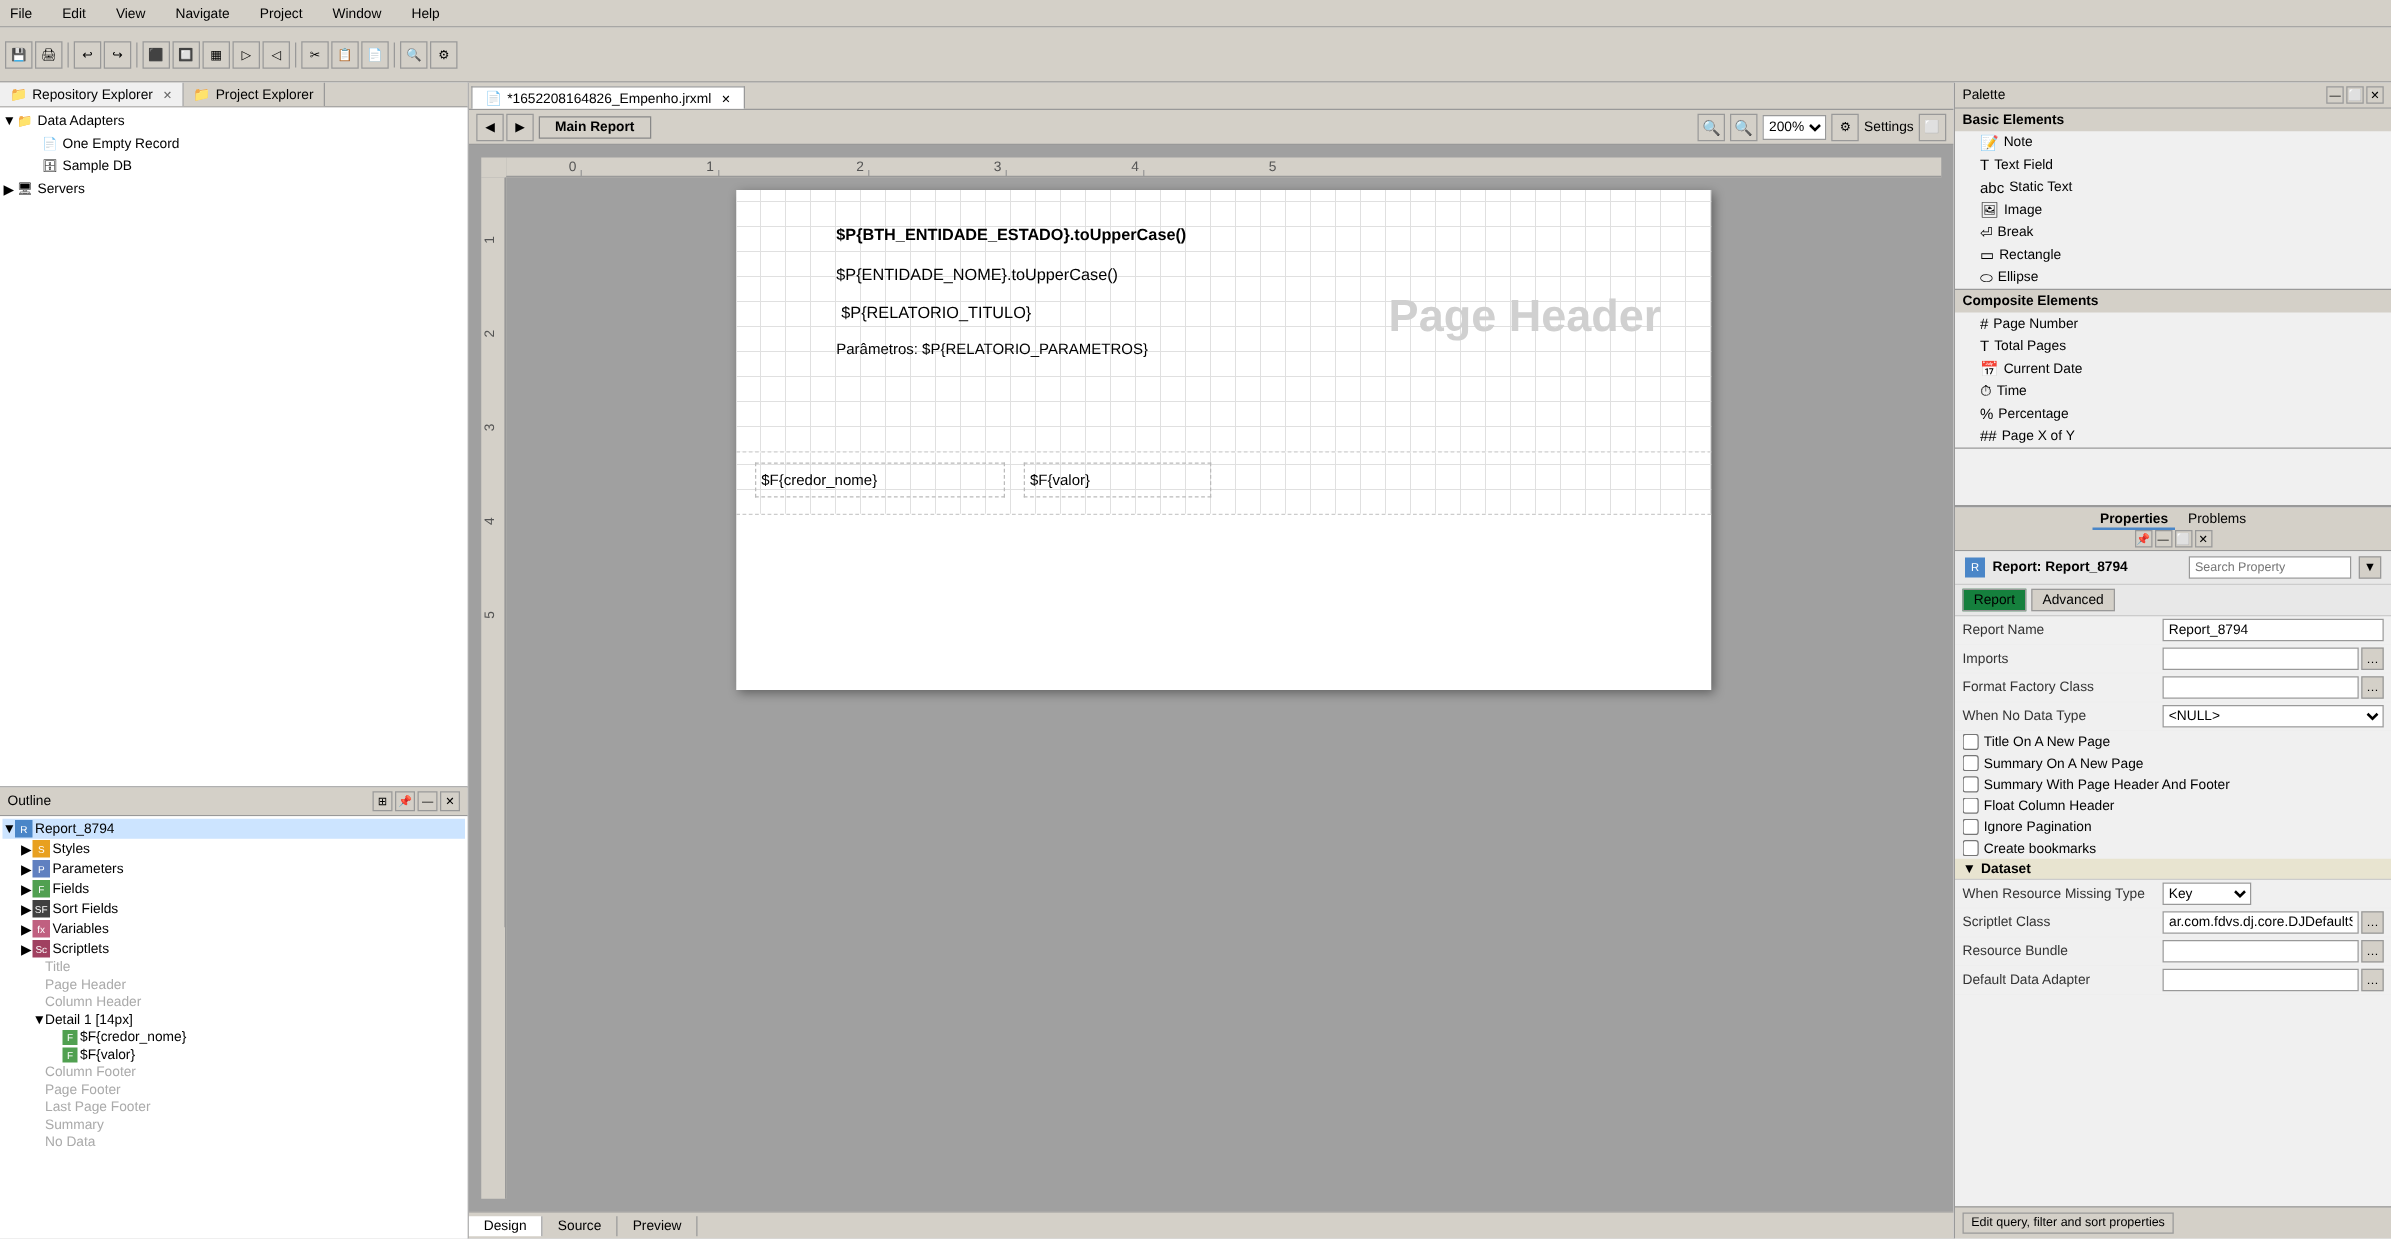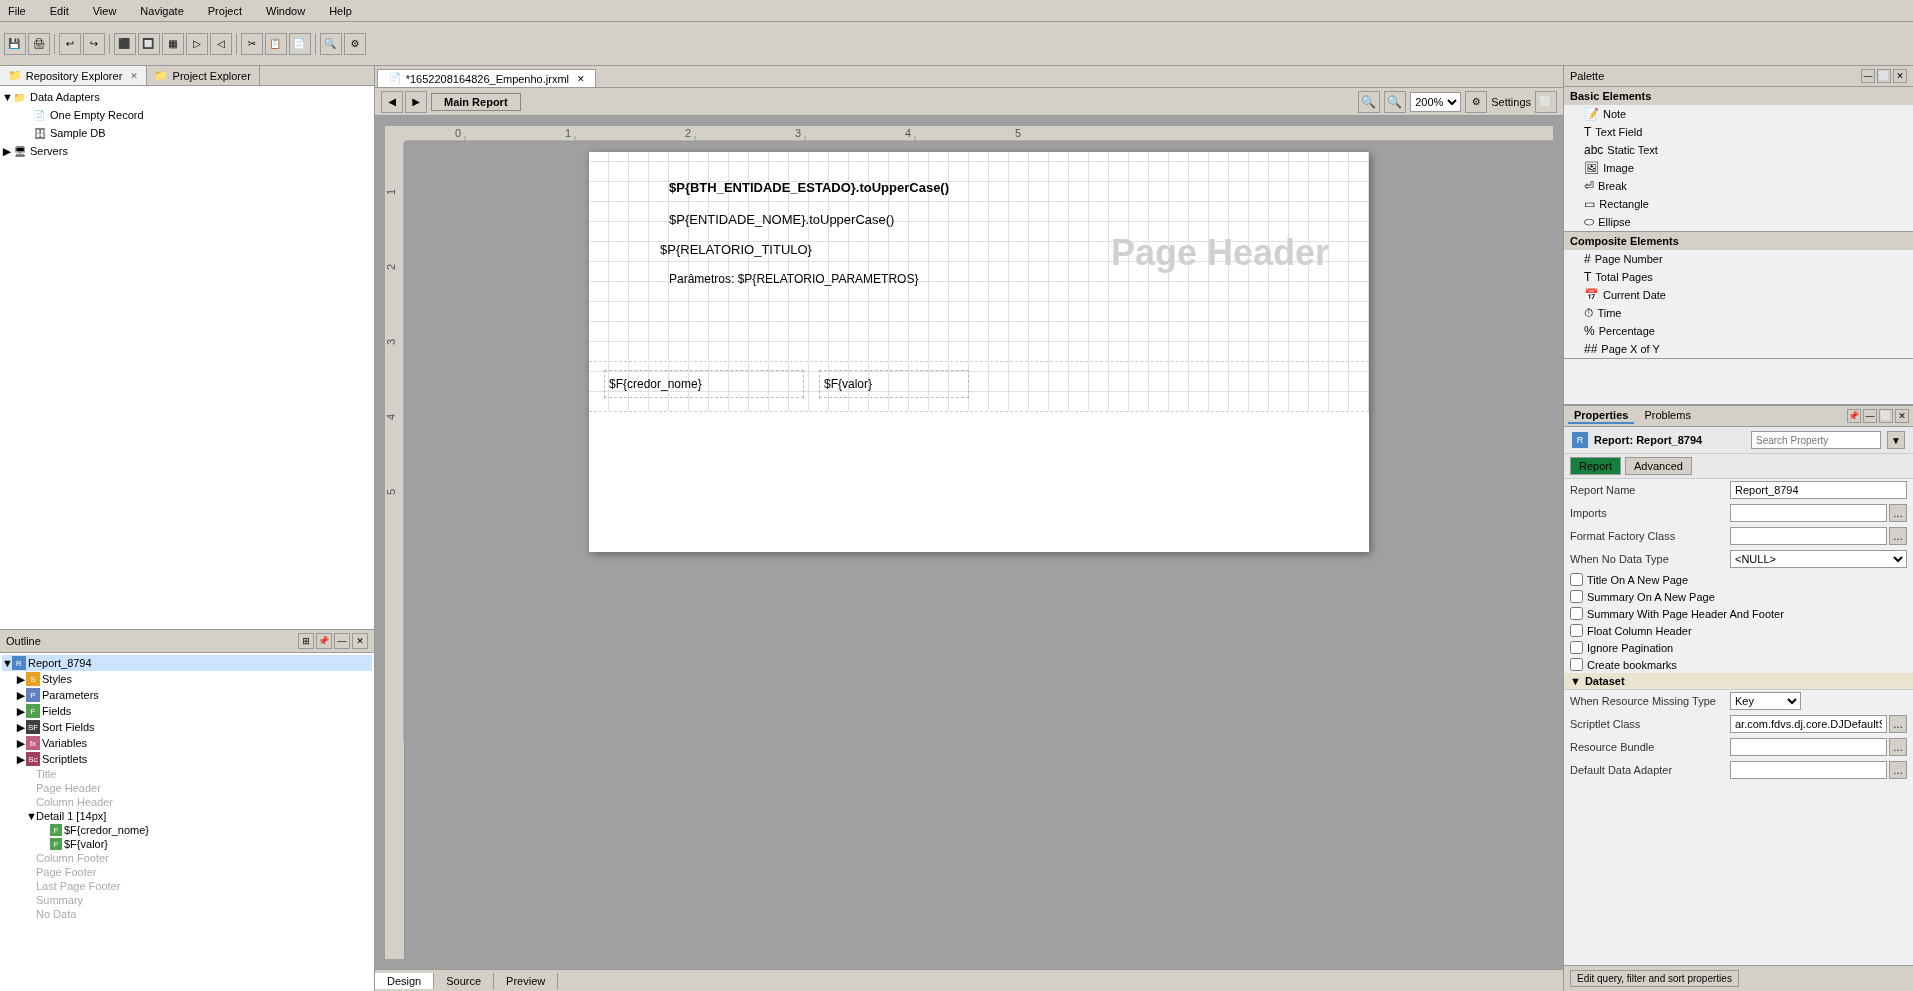--- a/index.html
+++ b/index.html
@@ -332,21 +332,21 @@
               <div class="report-section" style="height:210px;position:relative;padding-left:40px;">
 
                 <div style="position:absolute;top:0;left:0;right:0;bottom:0;background-image:repeating-linear-gradient(0deg,transparent,transparent 19px,#e0e0e0 19px,#e0e0e0 20px),repeating-linear-gradient(90deg,transparent,transparent 19px,#e0e0e0 19px,#e0e0e0 20px);pointer-events:none;"></div>
 
                 <div style="position:absolute;top:28px;left:80px;">
                   <span style="font-size:13px;font-weight:bold;">$P{BTH_ENTIDADE_ESTADO}.toUpperCase()</span>
                 </div>
                 <div style="position:absolute;top:60px;left:80px;">
                   <span style="font-size:13px;">$P{ENTIDADE_NOME}.toUpperCase()</span>
                 </div>
-                <div style="position:absolute;top:90px;left:71px;">
+                <div style="position:absolute;top:90px;left:84px;">
                   <span style="font-size:13px;">$P{RELATORIO_TITULO}</span>
                 </div>
                 <div style="position:absolute;top:120px;left:80px;">
                   <span style="font-size:12px;">Parâmetros: $P{RELATORIO_PARAMETROS}</span>
                 </div>
                 <div style="position:absolute;top:80px;right:40px;">
                   <span style="font-size:36px;color:#d0d0d0;font-weight:bold;">Page Header</span>
                 </div>
               </div>
 
@@ -444,21 +444,21 @@
         </div>
         <div class="palette-item">
           <span style="font-size:12px;">##</span>
           <span>Page X of Y</span>
         </div>
       </div>
     </div>
 
     <div class="properties-panel">
 
-      <div style="background:#d4d0c8;padding:2px 4px;display:flex;align-items:center;justify-content:space-between;border-bottom:1px solid #999;">
+      <div style="background:#d4d0c8;padding:2px 4px;display:flex;align-items:center;justify-content:flex-start;border-bottom:1px solid #999;flex-direction:column;">
         <div style="display:flex;gap:4px;">
           <span style="padding:1px 6px;font-size:11px;font-weight:bold;border-bottom:2px solid #4a86c8;">Properties</span>
           <span style="padding:1px 6px;font-size:11px;">Problems</span>
         </div>
         <div style="display:flex;gap:2px;">
           <div class="tb-btn" style="width:14px;height:14px;font-size:9px;">📌</div>
           <div class="tb-btn" style="width:14px;height:14px;font-size:9px;">—</div>
           <div class="tb-btn" style="width:14px;height:14px;font-size:9px;">⬜</div>
           <div class="tb-btn" style="width:14px;height:14px;font-size:9px;">✕</div>
         </div>

